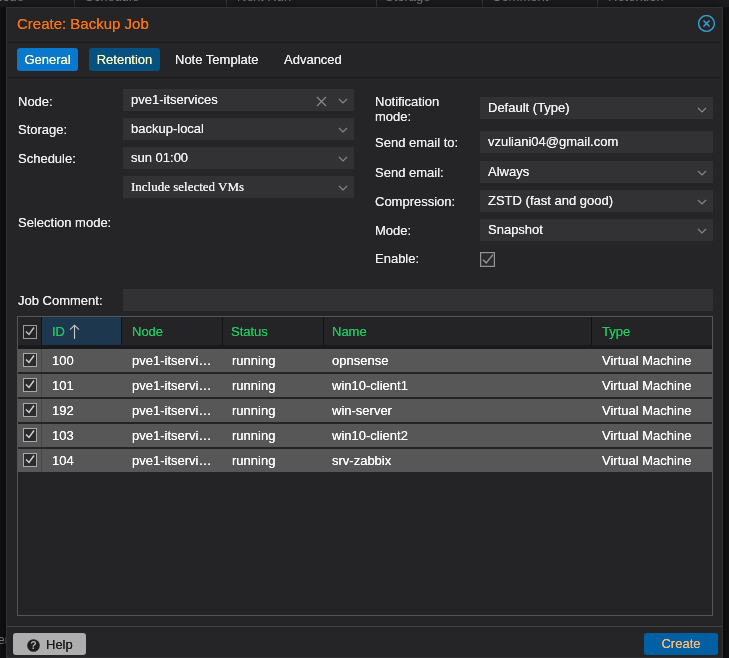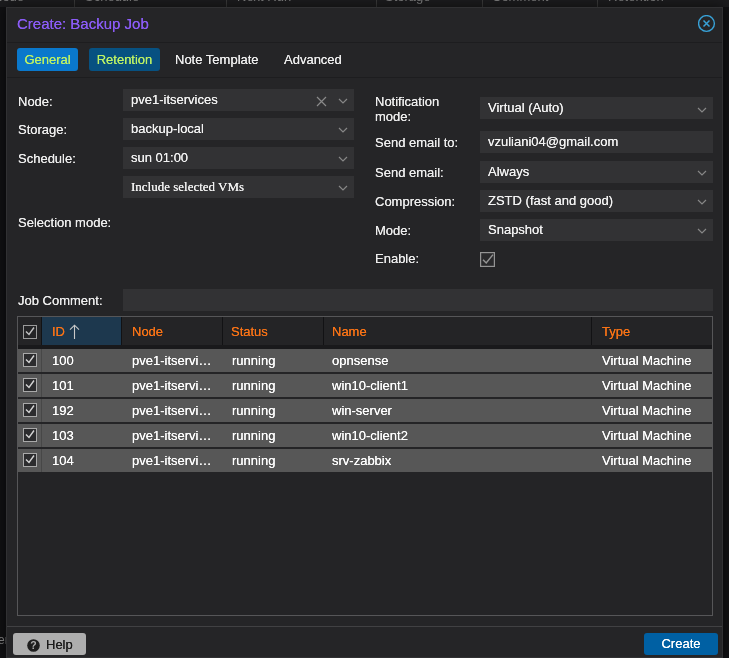--- a/index.html
+++ b/index.html
@@ -2,27 +2,27 @@
 <html><head>
 <meta charset="utf-8">
 <style>
   * { margin:0; padding:0; box-sizing:border-box; }
   html,body { width:729px; height:658px; overflow:hidden; background:#111113; font-family:"Liberation Sans",sans-serif; }
   .abs { position:absolute; }
   #strip { position:absolute; left:0; top:0; width:729px; height:7px; background:#1c1c1e; overflow:hidden; }
   #strip .t { position:absolute; top:-11px; font-size:13px; color:#7d7d7d; white-space:nowrap; }
   #strip .v { position:absolute; top:0; width:1px; height:7px; background:#3a3a3a; }
   #dlg { position:absolute; left:6px; top:7px; width:717px; height:651px; background:#252527; border:1px solid #313133; box-shadow:0 0 12px rgba(0,0,0,0.6); }
-  .title { position:absolute; left:17px; top:15px; font-size:15px; color:#8b5cf6; text-shadow:0 0 0.5px currentColor; }
-  .tab { position:absolute; height:23px; border-radius:3px; color:#bef264; font-size:13px; text-align:center; line-height:23px; text-shadow:0 0 0.6px currentColor; }
+  .title { position:absolute; left:17px; top:15px; font-size:15px; color:#f97316; text-shadow:0 0 0.5px currentColor; }
+  .tab { position:absolute; height:23px; border-radius:3px; color:#fef9c3; font-size:13px; text-align:center; line-height:23px; text-shadow:0 0 0.6px currentColor; }
   .tabtxt { position:absolute; color:#eeeeee; font-size:13px; line-height:23px; text-shadow:0 0 0.6px currentColor; }
   .lbl { position:absolute; font-size:13px; color:#ededed; text-shadow:0 0 0.6px currentColor; }
   .fld { position:absolute; height:22px; background:#323234; color:#f2f2f2; font-size:13px; line-height:22px; padding-left:8px; white-space:nowrap; overflow:hidden; text-shadow:0 0 0.6px currentColor; }
   .chev { position:absolute; width:10px; height:6px; }
-  .hdrtxt { position:absolute; font-size:13px; color:#f97316; text-shadow:0 0 0.6px currentColor; }
+  .hdrtxt { position:absolute; font-size:13px; color:#22c55e; text-shadow:0 0 0.6px currentColor; }
   .rowtxt { position:absolute; font-size:13px; color:#ffffff; white-space:nowrap; text-shadow:0 0 0.6px currentColor; }
   .cb { position:absolute; width:14px; height:14px; border:1px solid #9b9b9b; }
 </style>
 </head>
 <body>
 
 <div id="strip">
   <div class="t" style="left:-7px;">Node</div>
   <div class="t" style="left:85px;">Schedule</div>
   <div class="t" style="left:237px;">Next Run</div>
@@ -78,21 +78,21 @@
 <svg class="chev" style="left:338px; top:185px;" viewBox="0 0 10 6">
     <path d="M1 1 L5 5 L9 1" fill="none" stroke="#878787" stroke-width="1.2"></path>
   </svg>
 
 <div class="lbl" style="left:375px; top:94px; width:100px; line-height:15px;">Notification mode:</div>
 <div class="lbl" style="left:375px; top:135px;">Send email to:</div>
 <div class="lbl" style="left:375px; top:165px;">Send email:</div>
 <div class="lbl" style="left:375px; top:194px;">Compression:</div>
 <div class="lbl" style="left:375px; top:223px;">Mode:</div>
 <div class="lbl" style="left:375px; top:251px;">Enable:</div>
-<div class="fld" style="left:480px; top:97px; width:233px;">Virtual (Auto)</div>
+<div class="fld" style="left:480px; top:97px; width:233px;">Default (Type)</div>
 <div class="fld" style="left:480px; top:131px; width:233px;">vzuliani04@gmail.com</div>
 <div class="fld" style="left:480px; top:161px; width:233px;">Always</div>
 <div class="fld" style="left:480px; top:190px; width:233px;">ZSTD (fast and good)</div>
 <div class="fld" style="left:480px; top:219px; width:233px;">Snapshot</div>
 <svg class="chev" style="left:697px; top:107px;" viewBox="0 0 10 6">
     <path d="M1 1 L5 5 L9 1" fill="none" stroke="#878787" stroke-width="1.2"></path>
   </svg>
 <svg class="chev" style="left:697px; top:170px;" viewBox="0 0 10 6">
     <path d="M1 1 L5 5 L9 1" fill="none" stroke="#878787" stroke-width="1.2"></path>
   </svg>
@@ -192,13 +192,13 @@
 </div>
 
 <div class="abs" style="left:7px; top:626px; width:715px; height:1px; background:#414143;"></div>
 <div class="abs" style="left:13px; top:633px; width:73px; height:22px; background:#aeaeae; border-radius:3px;">
   <svg class="abs" style="left:14px; top:6px;" width="13" height="13" viewBox="0 0 13 13">
     <circle cx="6.5" cy="6.5" r="6.3" fill="#1e1e1e"></circle>
     <text x="6.5" y="10.2" font-size="10.5" font-family="Liberation Sans" font-weight="bold" fill="#aeaeae" text-anchor="middle">?</text>
   </svg>
   <span style="position:absolute; left:33px; top:4px; font-size:13px; color:#1c1c1c; text-shadow:0 0 0.5px currentColor;">Help</span>
 </div>
-<div class="abs" style="left:644px; top:633px; width:74px; height:22px; background:#0060a3; border-radius:3px; color:#ffffff; font-size:13px; text-align:center; line-height:22px; text-shadow:0 0 0.6px currentColor;">Create</div>
+<div class="abs" style="left:644px; top:633px; width:74px; height:22px; background:#0060a3; border-radius:3px; color:#fdba74; font-size:13px; text-align:center; line-height:22px; text-shadow:0 0 0.6px currentColor;">Create</div>
 
 </body></html>

